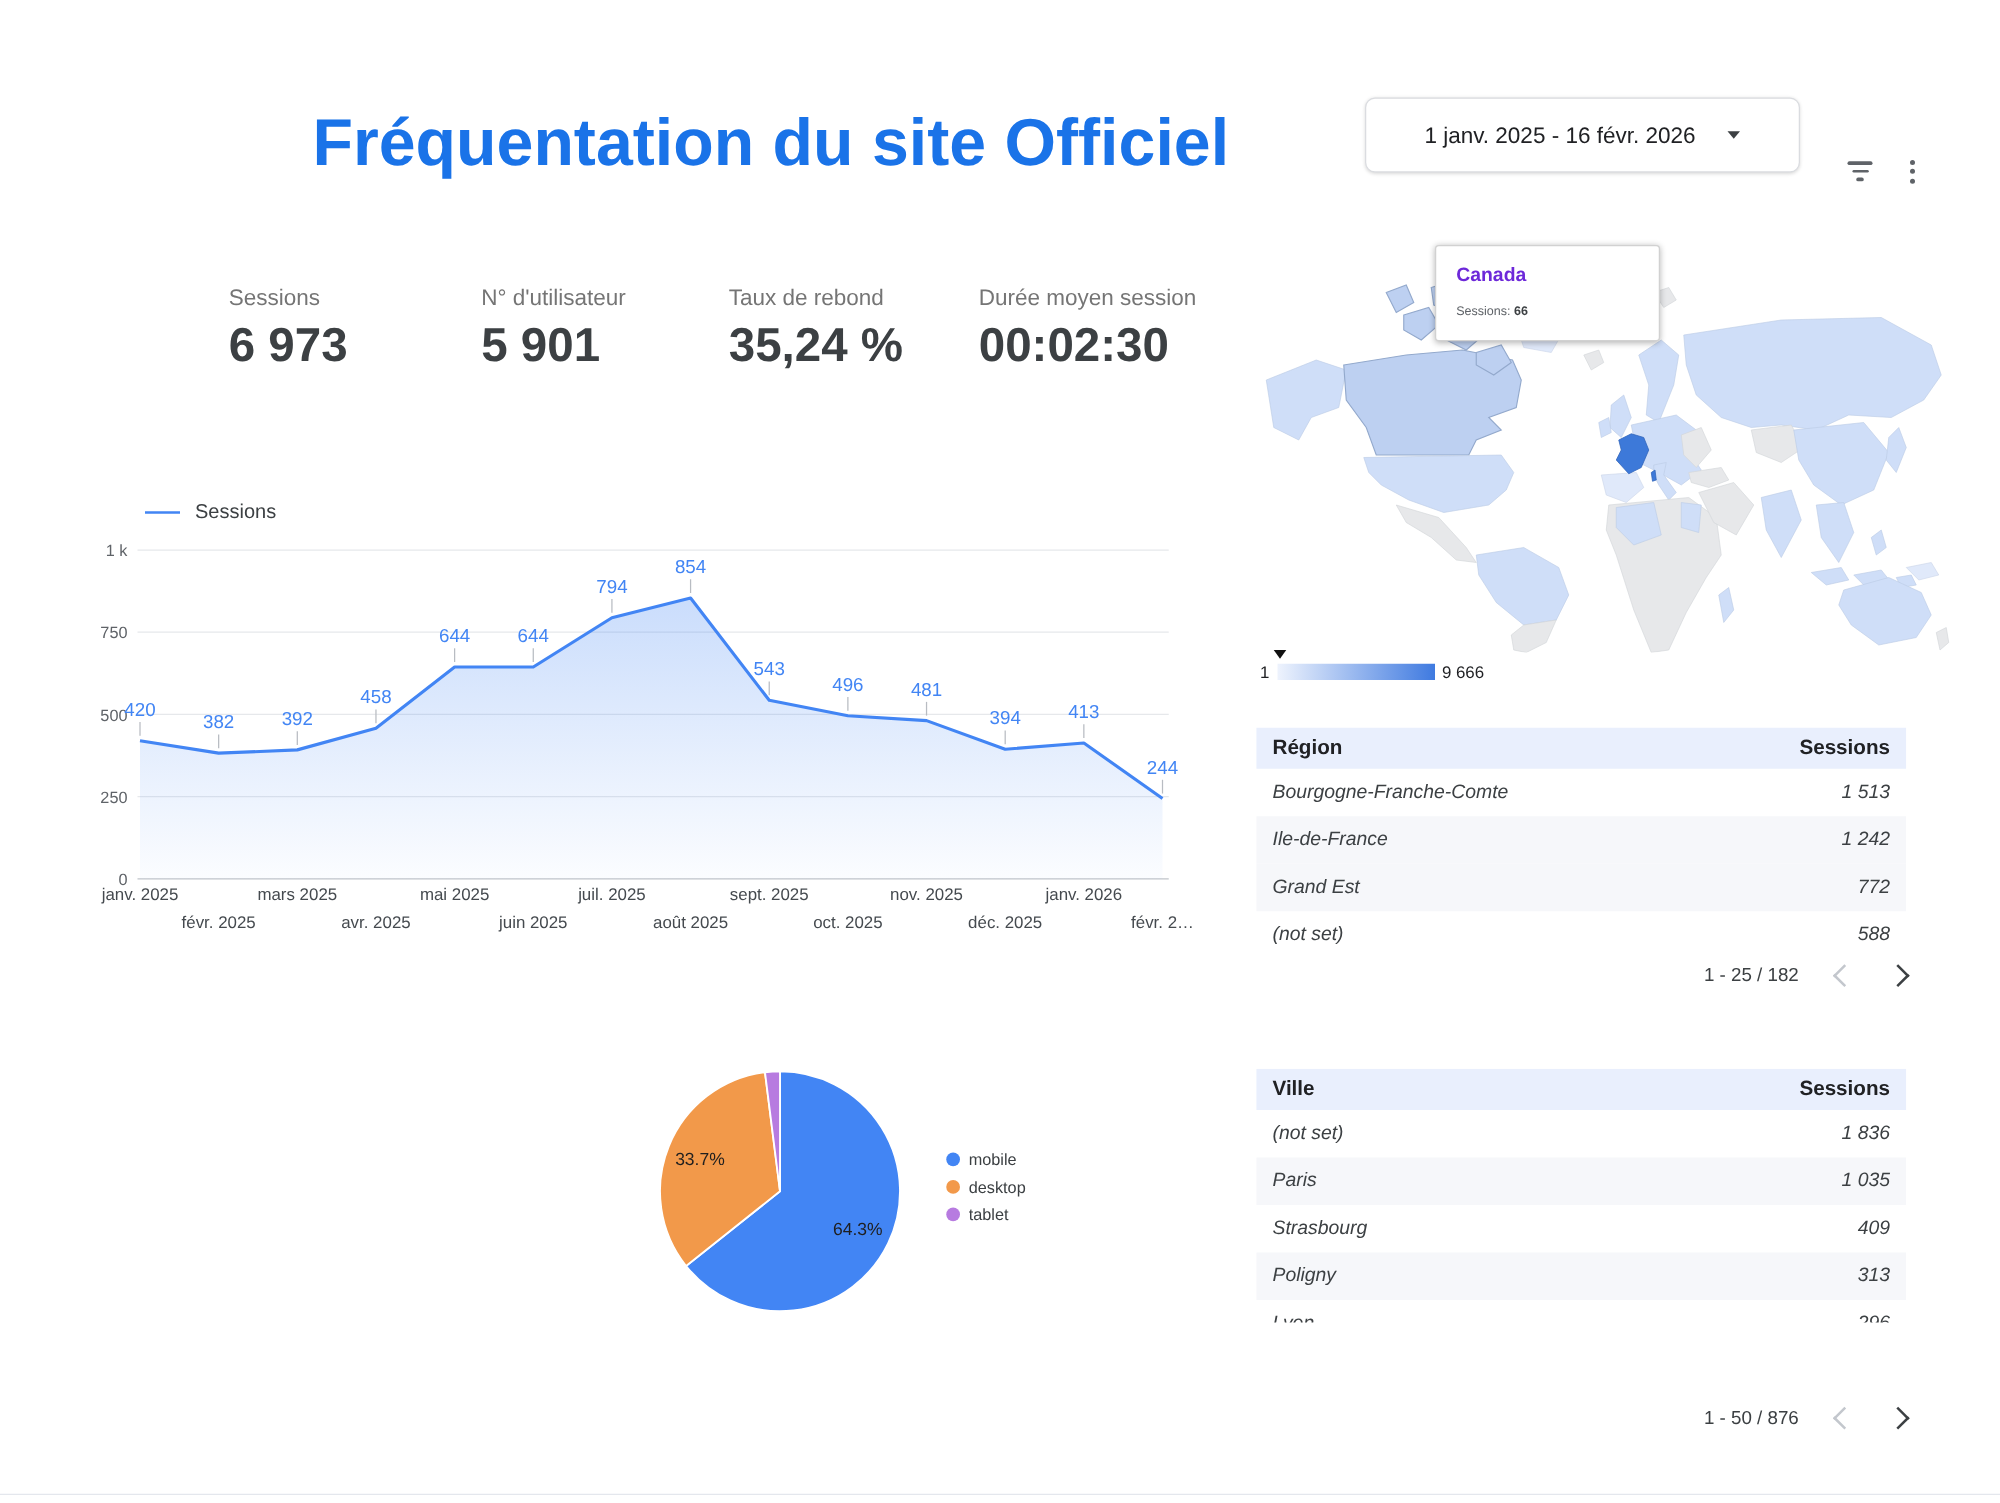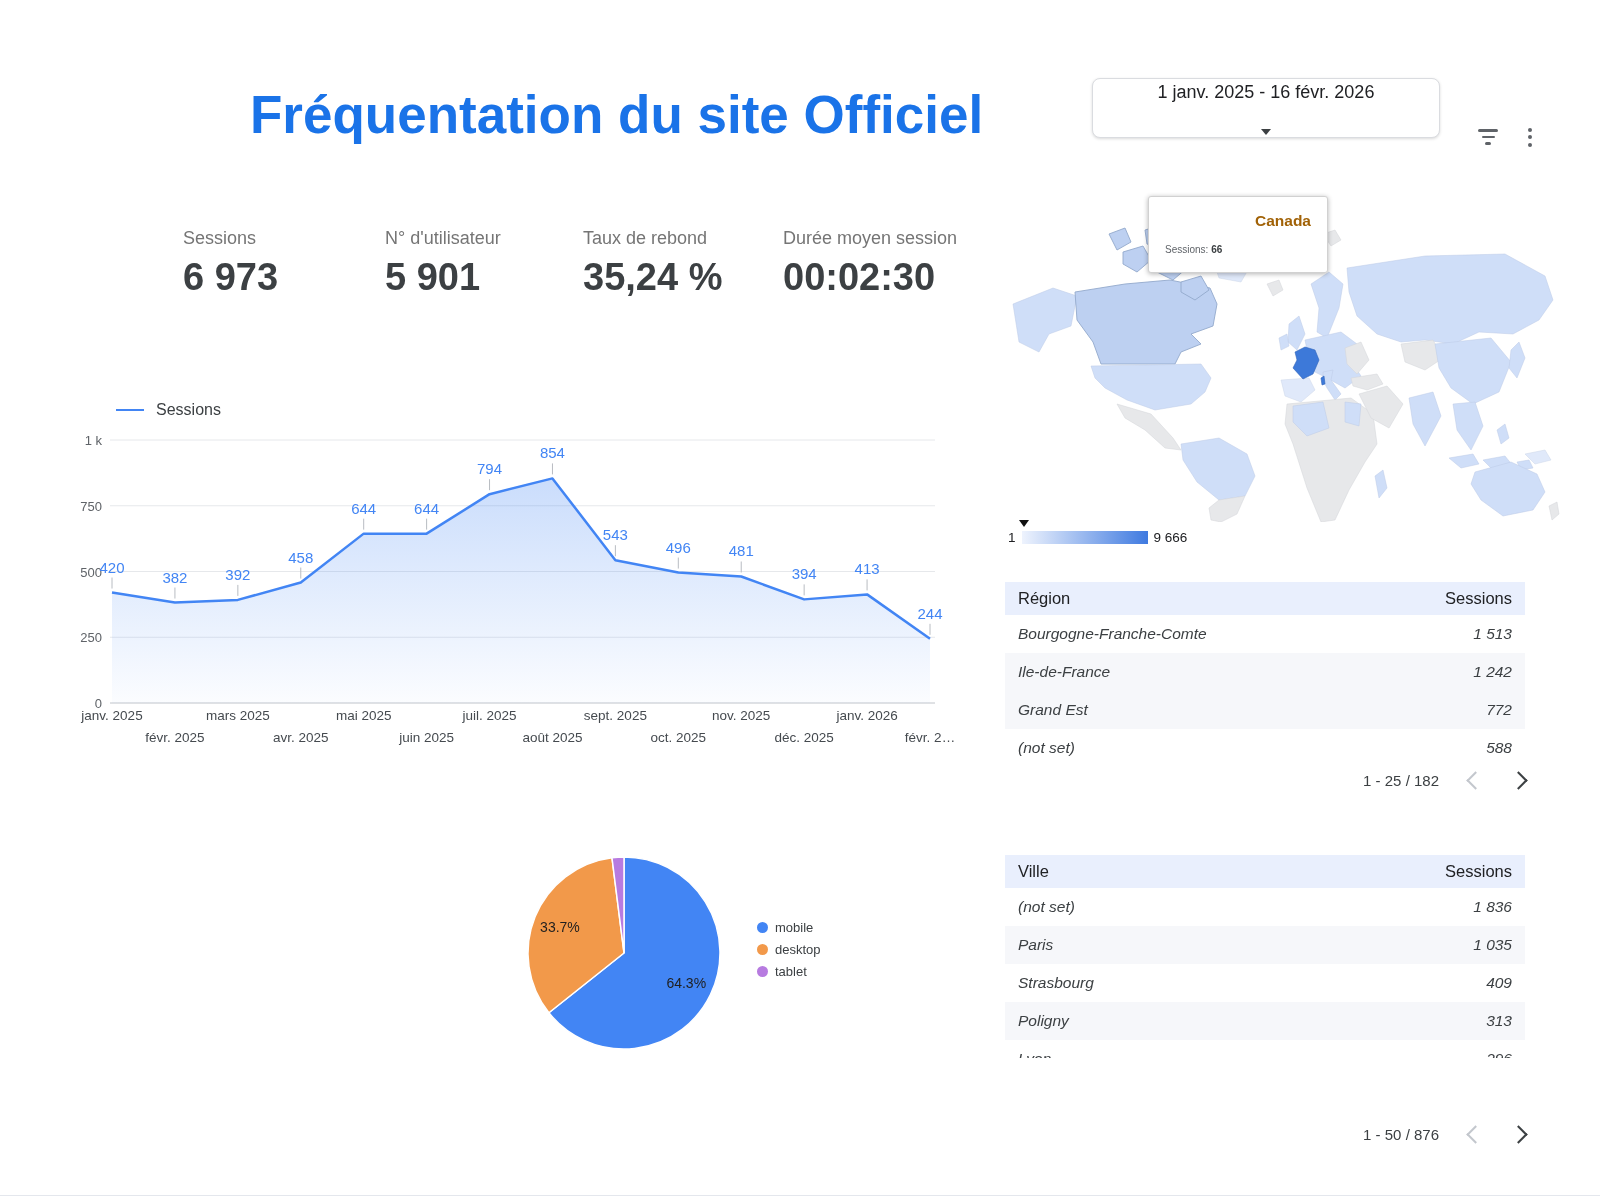--- a/index.html
+++ b/index.html
@@ -3,21 +3,21 @@
 <meta charset="utf-8">
 <style>
   html,body{margin:0;padding:0;background:#fff;}
   .canvas{position:relative;width:1600px;height:1202px;background:#fff;overflow:hidden;
           font-family:"Liberation Sans", sans-serif;color:#3c4043;}
   
   .title{position:absolute;left:250px;top:84px;font-size:53px;font-weight:700;
          color:var(--title-blue);white-space:nowrap;}
   .date-box{position:absolute;left:1092px;top:78px;width:346px;height:58px;background:#fff;
             border:1px solid #dadce0;border-radius:8px;box-shadow:0 1px 3px rgba(0,0,0,.15);
-            display:flex;align-items:center;justify-content:center;gap:26px;cursor:pointer;flex-direction:column;}
+            display:flex;align-items:center;justify-content:center;gap:26px;cursor:pointer;}
   .date-box .dtext{font-size:18px;color:#202124;}
   .caret-down{width:0;height:0;border-left:5px solid transparent;border-right:5px solid transparent;
               border-top:6px solid #3c4043;}
   .filter-btn{position:absolute;left:1474px;top:124px;width:28px;height:26px;display:flex;
               flex-direction:column;align-items:center;justify-content:center;gap:4px;cursor:pointer;}
   .filter-btn i{display:block;height:2.5px;border-radius:2px;background:#5f6368;}
   .filter-btn i:nth-child(1){width:20px;}
   .filter-btn i:nth-child(2){width:13px;}
   .filter-btn i:nth-child(3){width:6px;}
   .more-btn{position:absolute;left:1522px;top:122px;width:16px;height:30px;display:flex;
@@ -39,35 +39,35 @@
   .map-wrap{position:absolute;left:1005px;top:192px;width:555px;height:330px;}
   .map-wrap svg{position:absolute;left:0;top:0;}
   .lg{fill:#e7e8ea;stroke:#d2d5d9;stroke-width:.5;}
   .lb{fill:#cfdef8;stroke:#bccbe6;stroke-width:.5;}
   .lp{fill:#e0e9fa;stroke:#ccd6e8;stroke-width:.5;}
   .ca{fill:#bdd0f1;stroke:#93a9cc;stroke-width:.9;}
   .fr{fill:var(--map-hi);stroke:#2f63b8;stroke-width:.6;}
   .map-tooltip{position:absolute;left:143px;top:4px;width:146px;background:#fff;
                border:1px solid #d1d1d1;border-radius:3px;box-shadow:0 1px 5px rgba(0,0,0,.3);
                padding:15px 16px 17px 16px;z-index:5;}
-  .map-tooltip .tt-country{font-size:15.5px;font-weight:bold;color:#a16207;text-align:right;}
+  .map-tooltip .tt-country{font-size:15.5px;font-weight:bold;color:#6d28d9;}
   .map-tooltip .tt-row{margin-top:14px;font-size:10px;color:#5f6368;}
   .map-tooltip .tt-val{font-weight:bold;color:#3c4043;}
   .map-scale{position:absolute;left:1008px;top:530px;display:flex;align-items:center;gap:6px;}
   .map-scale .mn,.map-scale .mx{font-size:13.5px;color:#202124;}
   .scale-bar{position:relative;width:126px;height:13px;
              background:linear-gradient(to right,#eef3fd,#3f7ae0);}
   .scale-ptr{position:absolute;left:-3px;top:-11px;width:0;height:0;
              border-left:5px solid transparent;border-right:5px solid transparent;
              border-top:7px solid #111;}
   
   .dtable{position:absolute;left:1005px;width:520px;overflow:hidden;}
   .t-head{display:flex;justify-content:space-between;align-items:center;height:33px;
           background:var(--thead-bg);padding:0 13px;}
-  .t-head .th{font-size:16.5px;font-weight:normal;color:#202124;}
+  .t-head .th{font-size:16.5px;font-weight:bold;color:#202124;}
   .tr{display:flex;justify-content:space-between;align-items:center;height:38px;padding:0 13px;font-style:italic;}
   .tr.alt{background:#f6f7fa;}
   .td{font-size:15.5px;color:#3c4043;}
   .pager{position:absolute;display:flex;align-items:center;gap:30px;justify-content:flex-end;}
   .pager .ptext{font-size:15px;color:#3c4043;}
   .chev{width:11px;height:11px;border-top:2px solid #3c4043;border-right:2px solid #3c4043;cursor:pointer;}
   .chev.left{transform:rotate(-135deg);border-color:#c3c7cd;}
   .chev.right{transform:rotate(45deg);}
   
   #pie-svg{position:absolute;left:524px;top:853px;}

